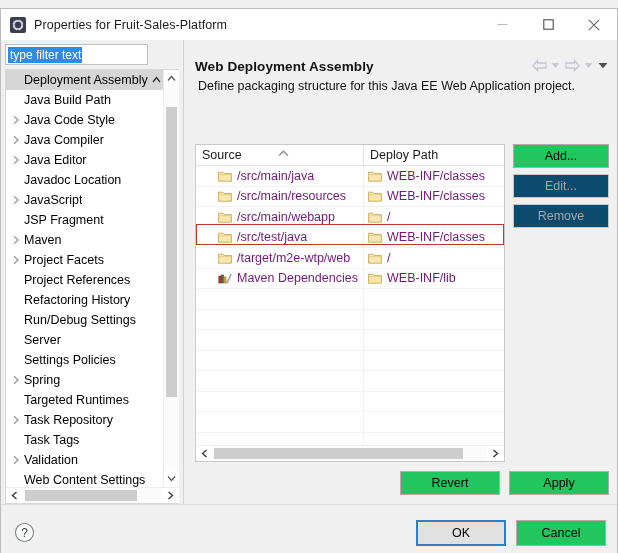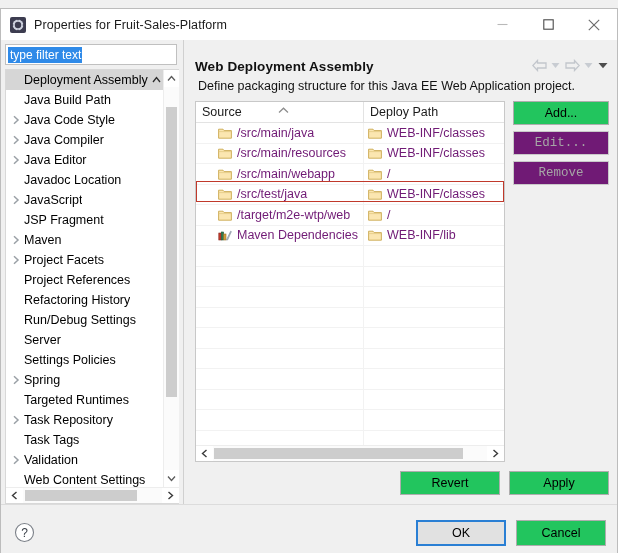--- a/index.html
+++ b/index.html
@@ -79,21 +79,21 @@
     width: 182px;
     flex: 0 0 auto;
     display: flex;
     flex-direction: column;
     padding: 4px 0 0 4px;
     box-sizing: border-box;
     background: #f0f0f0;
   }
   .filter-input {
     height: 21px;
-    width: 172px;
+    width: 143px;
     background: #ffffff;
     border: 1px solid #c0c0c0;
     box-sizing: border-box;
     display: flex;
     align-items: center;
     padding: 0 2px;
     margin-bottom: 4px;
     flex: 0 0 auto;
   }
   .filter-sel {
@@ -236,20 +236,21 @@
     padding: 5px 0 8px 3px;
     flex: 0 0 auto;
     white-space: nowrap;
   }
 
   .table-row-area {
     display: flex;
     flex: 1 1 auto;
     min-height: 0;
     gap: 8px;
+    margin-top: 43px;
   }
 
   .table-box {
     flex: 1 1 auto;
     position: relative;
     background: #ffffff;
     border: 1px solid #c8c8c8;
     box-sizing: border-box;
     min-width: 0;
     display: flex;
@@ -339,23 +340,22 @@
     box-sizing: border-box;
     font-size: 12.5px;
     color: #000;
     display: flex;
     align-items: center;
     justify-content: center;
     font-family: "Liberation Sans", sans-serif;
   }
   .btn.disabled {
     color: #a6a6a6;
-    background: #701a75;
+    background: #0c4a6e;
     border-color: #c9c9c9;
-    font-family: Liberation Mono, monospace;
   }
 
   .apply-row {
     flex: 0 0 auto;
     display: flex;
     justify-content: flex-end;
     gap: 9px;
     padding: 9px 0 9px 0;
   }
   .apply-row .btn { width: 100px; }

